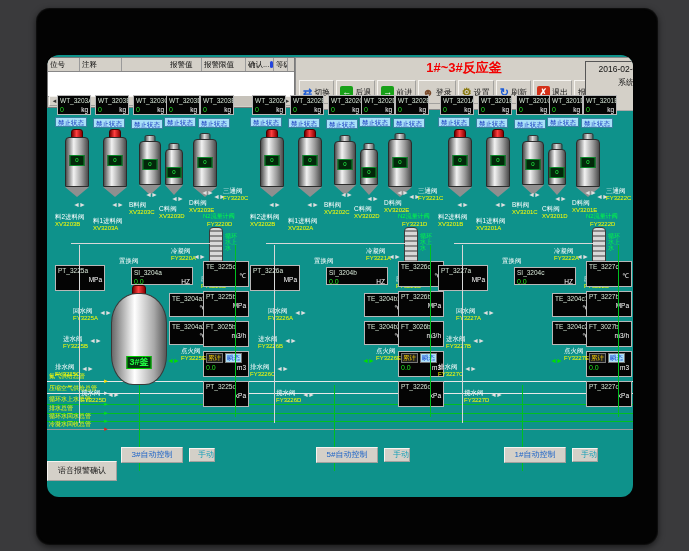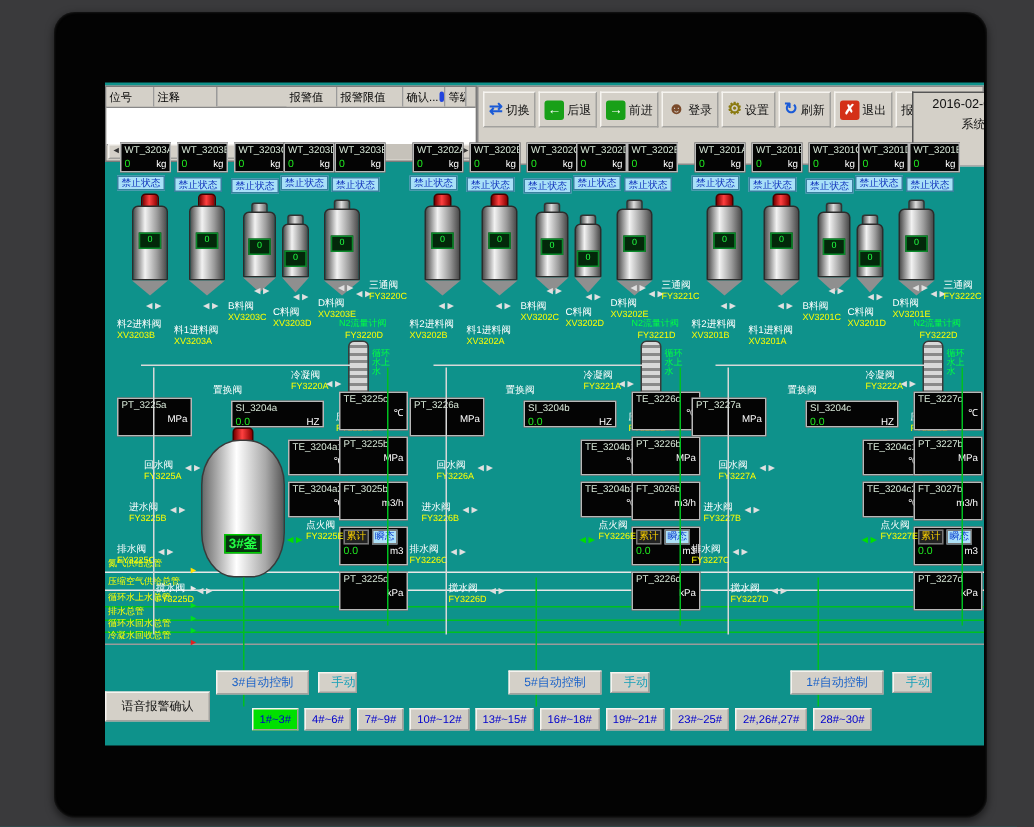--- a/index.html
+++ b/index.html
@@ -1,18 +1,18 @@
 <!DOCTYPE html>
 <html><head>
 <meta charset="utf-8">
 <style>
   html,body{margin:0;padding:0;background:#38383a;font-family:"Liberation Sans",sans-serif;}
   .stage{position:relative;width:689px;height:551px;background:#3a3a3c;overflow:hidden;}
   .bezel{position:absolute;left:36px;top:8px;width:622px;height:537px;background:#030303;border-radius:14px;box-shadow:0 2px 6px rgba(0,0,0,.6), inset 0 0 2px #2a2a2a;}
-  .screen{position:absolute;left:70px;top:55px;width:586px;height:442px;background:#0e928b;overflow:hidden;}
+  .screen{position:absolute;left:47px;top:55px;width:586px;height:442px;background:#0e928b;overflow:hidden;border-radius:12px;}
   .abs{position:absolute;}
   
   .alarm-table{position:absolute;left:0;top:2px;width:248px;height:51px;background:#d4d0c8;border:1px solid #7a7a7a;box-sizing:border-box;}
   .athead{display:flex;height:13px;border-bottom:1px solid #888;}
   .athcell{font-size:7.5px;line-height:12px;color:#000;border-right:1px solid #9a9a9a;padding-left:2px;background:#d4d0c8;box-sizing:border-box;white-space:nowrap;overflow:hidden;display:flex;align-items:center;gap:1px;}
   .atbody{height:24px;background:#fff;border-bottom:1px solid #999;}
   .hsb{position:absolute;left:1px;right:1px;bottom:1px;height:10px;background:#c6c2ba;display:flex;}
   .hsb .arr{width:11px;height:10px;background:#d4d0c8;border:1px outset #f4f2ee;font-size:6px;line-height:8px;text-align:center;color:#333;box-sizing:border-box;}
   .hsb .track{flex:1;position:relative;}
   .hsb .thumb{position:absolute;left:2px;top:0;width:62%;height:10px;background:#d4d0c8;border:1px outset #f4f2ee;box-sizing:border-box;}
@@ -106,20 +106,21 @@
       <div class="hsb">
         <div class="arr">◄</div>
         <div class="track">
           <div class="thumb"></div>
         </div>
         <div class="arr">►</div>
       </div>
     </div>
 
     <div class="toolbar-panel">
+      <div class="scada-title">1#~3#反应釜</div>
       <div class="tbrow" id="tbrow">
 
       <div class="tbtn">
             <div class="ticon" style="color: rgb(26, 90, 215);">⇄</div>
             <div class="tlabel">切换</div>
           </div>
           <div class="tbtn">
             <div class="ticon boxed" style="color: rgb(255, 255, 255); background: rgb(24, 160, 24);">←</div>
             <div class="tlabel">后退</div>
           </div>
@@ -716,26 +717,14 @@
           <div class="vline" style="position: absolute; left: 24px; top: 150px; width: 1px; height: 178px; background: rgb(216, 216, 216);"></div>
           <div class="hline" style="position: absolute; left: 16px; top: 148px; width: 150px; height: 1px; background: rgb(216, 216, 216);"></div>
           <div class="vline" style="position: absolute; left: 180px; top: 150px; width: 1px; height: 172px; background: rgb(0, 192, 32);"></div>
           <div class="vline" style="position: absolute; left: 84px; top: 290px; width: 1px; height: 86px; background: rgb(0, 192, 32);"></div>
           <div class="ctrl-btn" style="position: absolute; left: 66px; top: 352px; width: 62px; height: 16px;">1#自动控制</div>
           <div class="manual-btn" style="position: absolute; left: 134px; top: 353px; width: 26px; height: 14px;">手动</div>
         </div>
       </div>
 
     <div class="voice-btn">语音报警确认</div>
-    <div class="pages" id="pages">
-        <div class="pbtn active">1#~3#</div>
-        <div class="pbtn">4#~6#</div>
-        <div class="pbtn">7#~9#</div>
-        <div class="pbtn">10#~12#</div>
-        <div class="pbtn">13#~15#</div>
-        <div class="pbtn">16#~18#</div>
-        <div class="pbtn">19#~21#</div>
-        <div class="pbtn">23#~25#</div>
-        <div class="pbtn">2#,26#,27#</div>
-        <div class="pbtn">28#~30#</div>
-      </div>
   </div>
 </div>
 
 </body></html>

